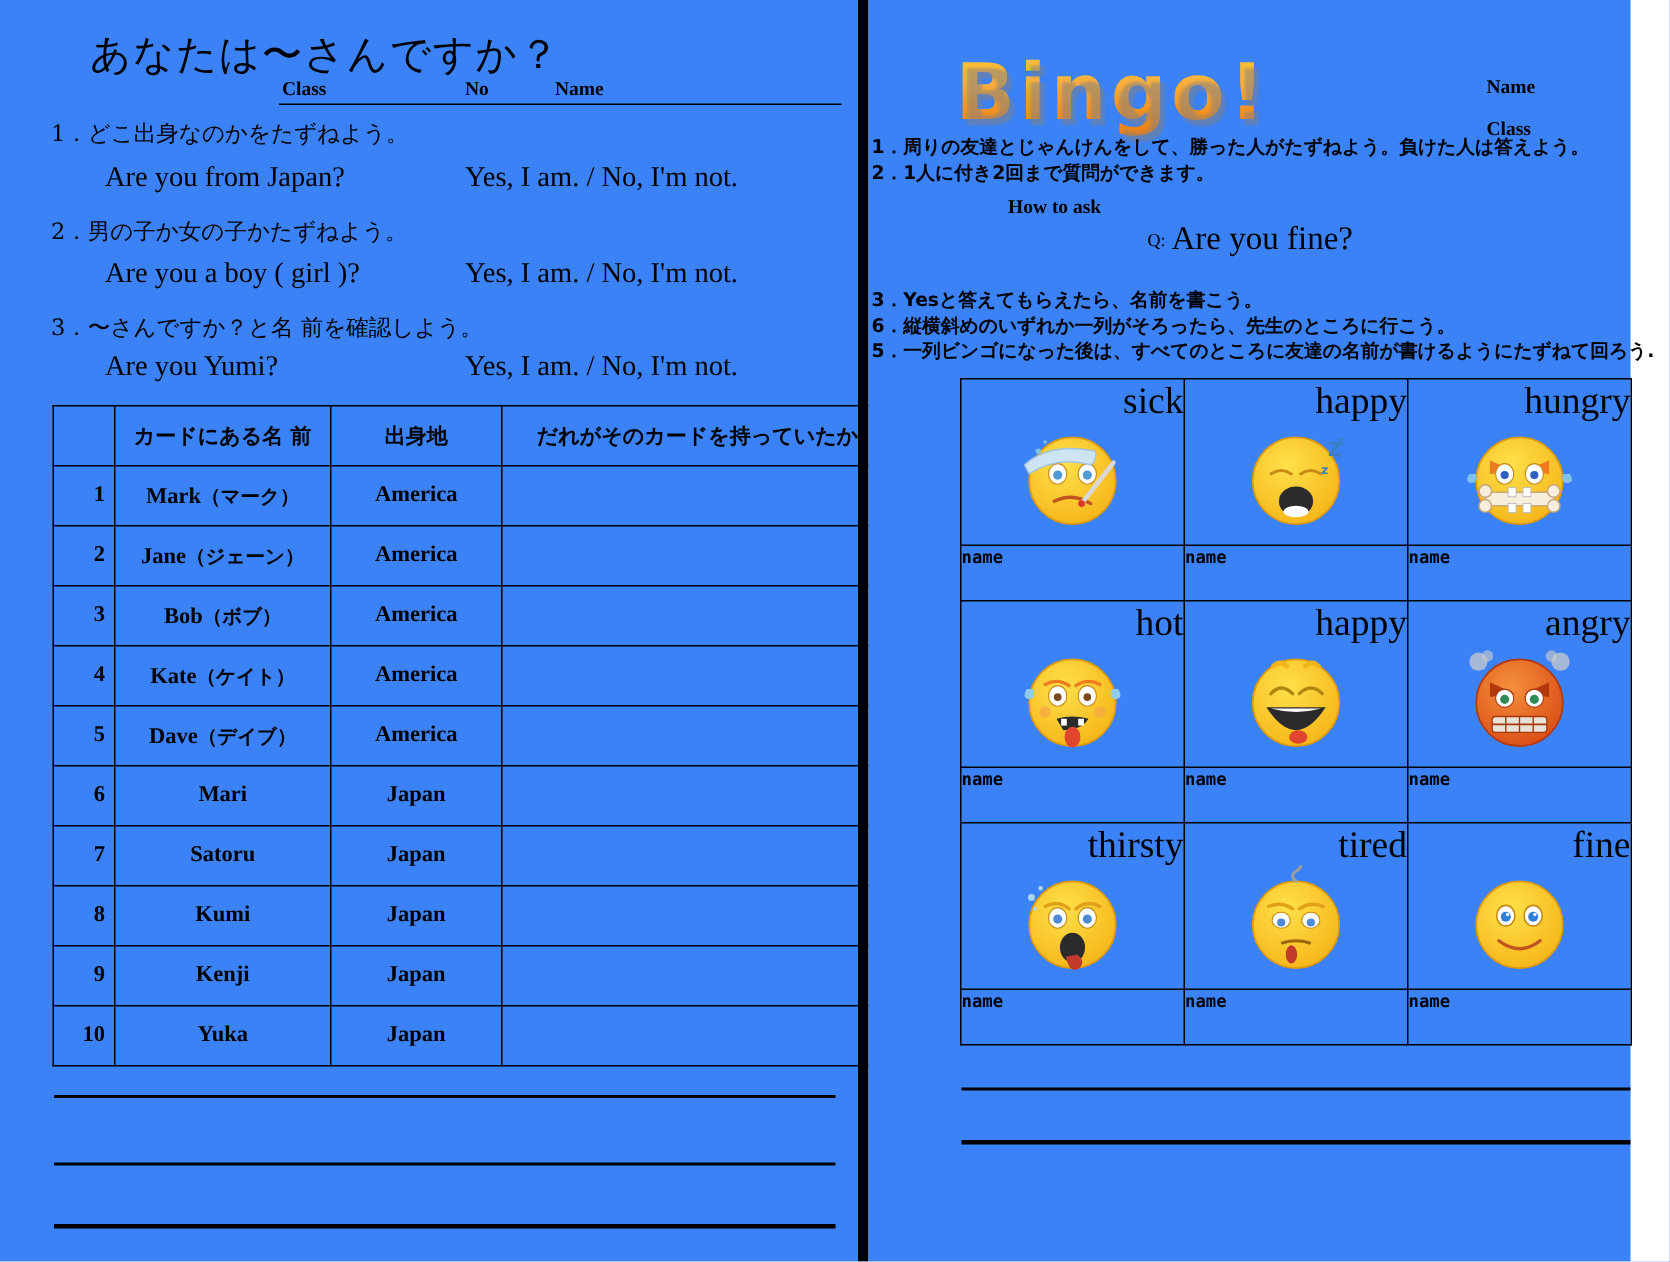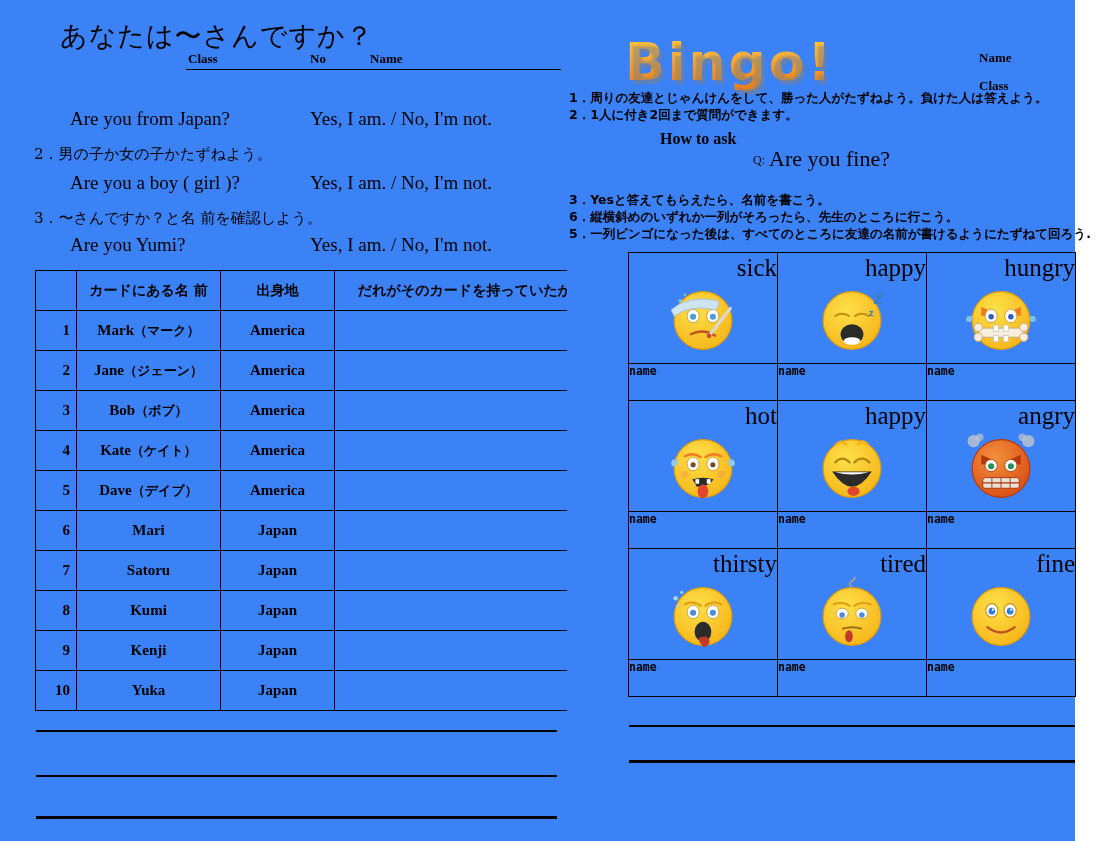--- a/index.html
+++ b/index.html
@@ -11,21 +11,21 @@
     width: 1113px;
     height: 841px;
     position: relative;
     overflow: hidden;
     font-family: "Liberation Serif", serif;
     color: #000000;
   }
   .page { position: absolute; top: 0; height: 841px; background: #3b82f6; }
   #left-page  { left: 0px;   width: 572px; }
   #divider    { position: absolute; left: 572px; top: 0; width: 7px; height: 841px; background: #000; }
-  #right-page { left: 567px; width: 508px; }
+  #right-page { left: 579px; width: 508px; }
 
   
   #ws-title {
     position: absolute; left: 60px; top: 18px;
     font-size: 27px; letter-spacing: 1px;
     font-family: "DejaVu Serif", serif;
     white-space: nowrap;
   }
   .hdr-field {
     position: absolute; top: 51px;
@@ -115,21 +115,21 @@
     white-space: nowrap;
   }
   #ji1 { top: 90px; }
   #ji2 { top: 107px; }
   #ji3 { top: 192px; }
   #ji4 { top: 209px; }
   #ji5 { top: 226px; }
 
   #how-to-ask {
     position: absolute; left: 93px; top: 130px;
-    font-size: 16px; font-weight: bold;
+    font-size: 13px; font-weight: bold;
     font-family: "Liberation Serif", serif;
   }
   .qa-row { position: absolute; white-space: nowrap; font-family: "Liberation Serif", serif; }
   #qa-q { left: 186px; top: 146px; }
   #qa-a { left: 166px; top: 170px; }
   .qa-label { font-size: 12px; vertical-align: 2px; }
   .qa-text  { font-size: 22px; }
 
   #bingo-grid {
     position: absolute; left: 61px; top: 252px;
@@ -158,20 +158,21 @@
 
 <div class="page" id="left-page">
 
   <div id="ws-title">あなたは〜さんですか？</div>
 
   <div class="hdr-field" id="hdr-class">Class</div>
   <div class="hdr-field" id="hdr-no">No</div>
   <div class="hdr-field" id="hdr-name">Name</div>
   <div id="hdr-rule"></div>
 
+  <div class="q-jp" id="jp1">1．どこ出身なのかをたずねよう。</div>
   <div class="q-en" id="en1">Are you from Japan?</div>
   <div class="q-ans" id="an1">Yes, I am.  /   No, I'm not.</div>
 
   <div class="q-jp" id="jp2">2．男の子か女の子かたずねよう。</div>
   <div class="q-en" id="en2">Are you a boy ( girl )?</div>
   <div class="q-ans" id="an2">Yes, I am.  /   No, I'm not.</div>
 
   <div class="q-jp" id="jp3">3．〜さんですか？と名 前を確認しよう。</div>
   <div class="q-en" id="en3">Are you Yumi?</div>
   <div class="q-ans" id="an3">Yes, I am.  /   No, I'm not.</div>

